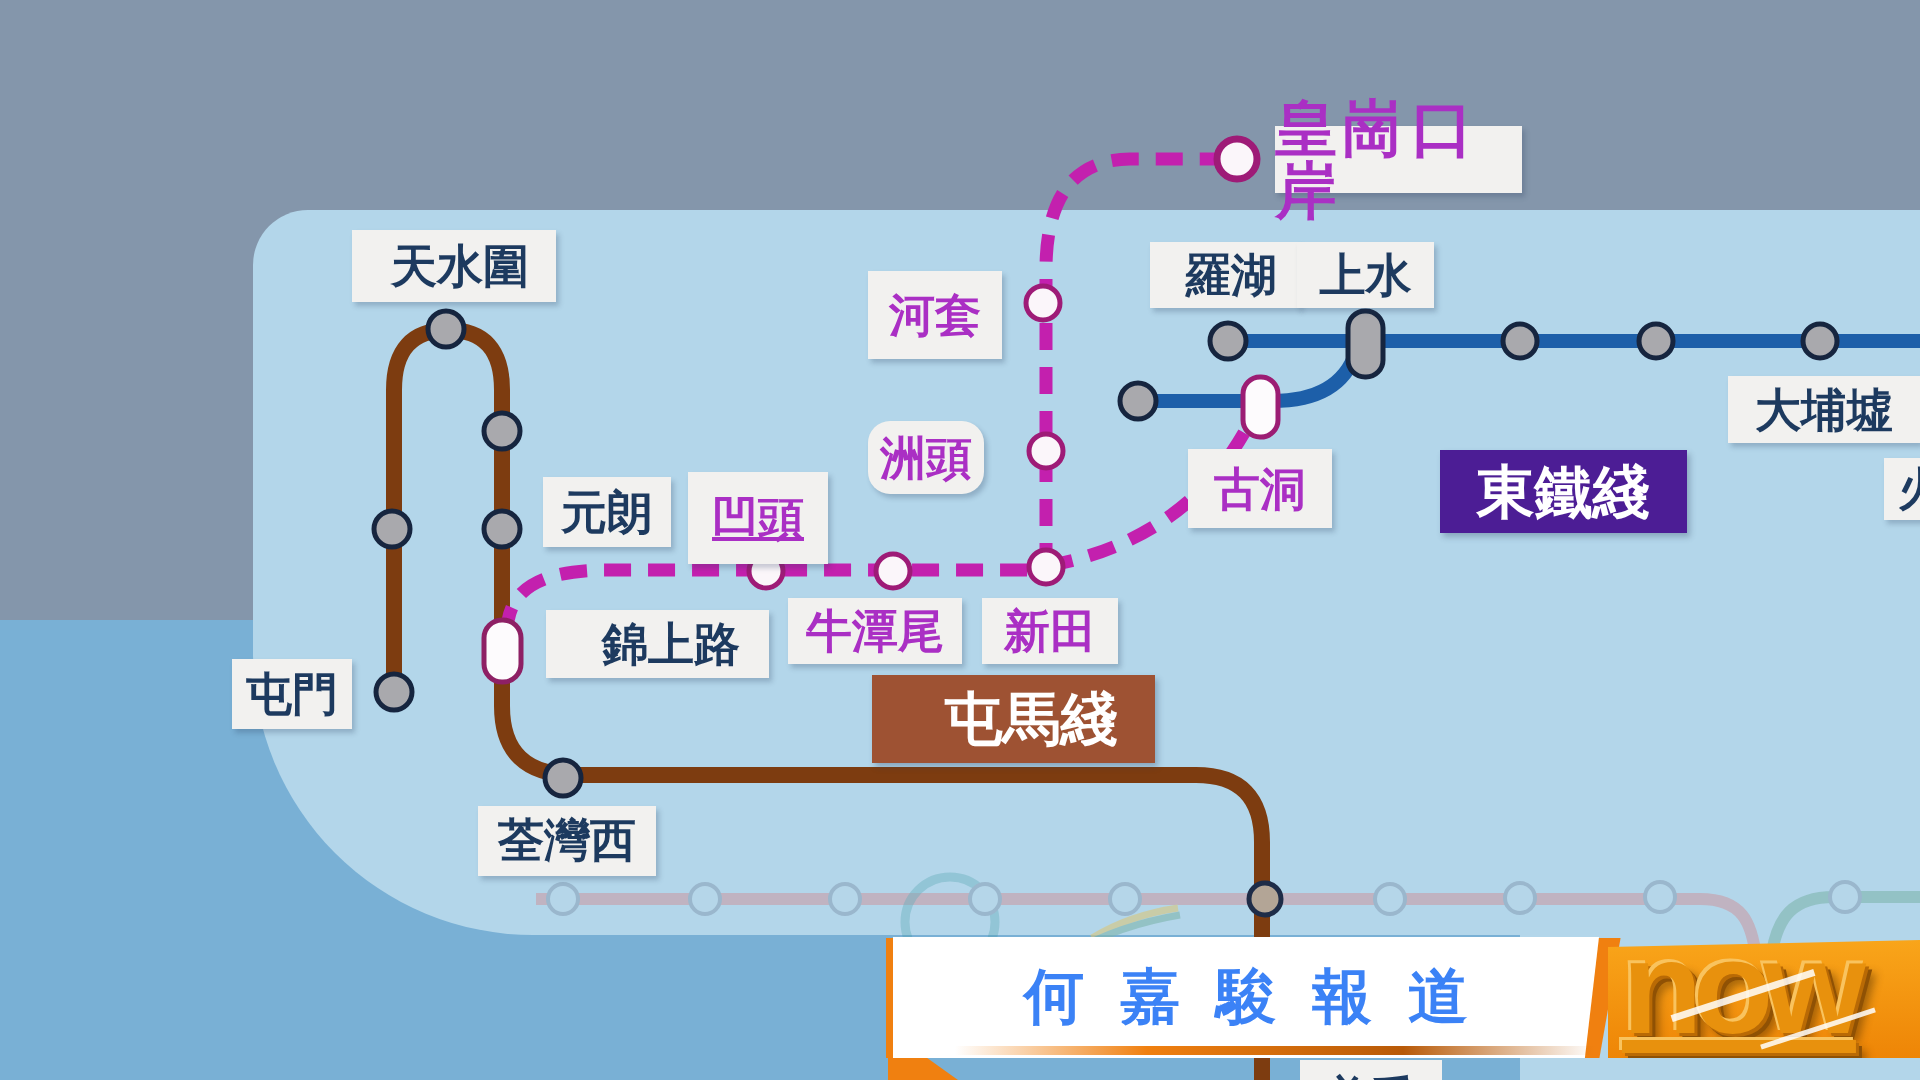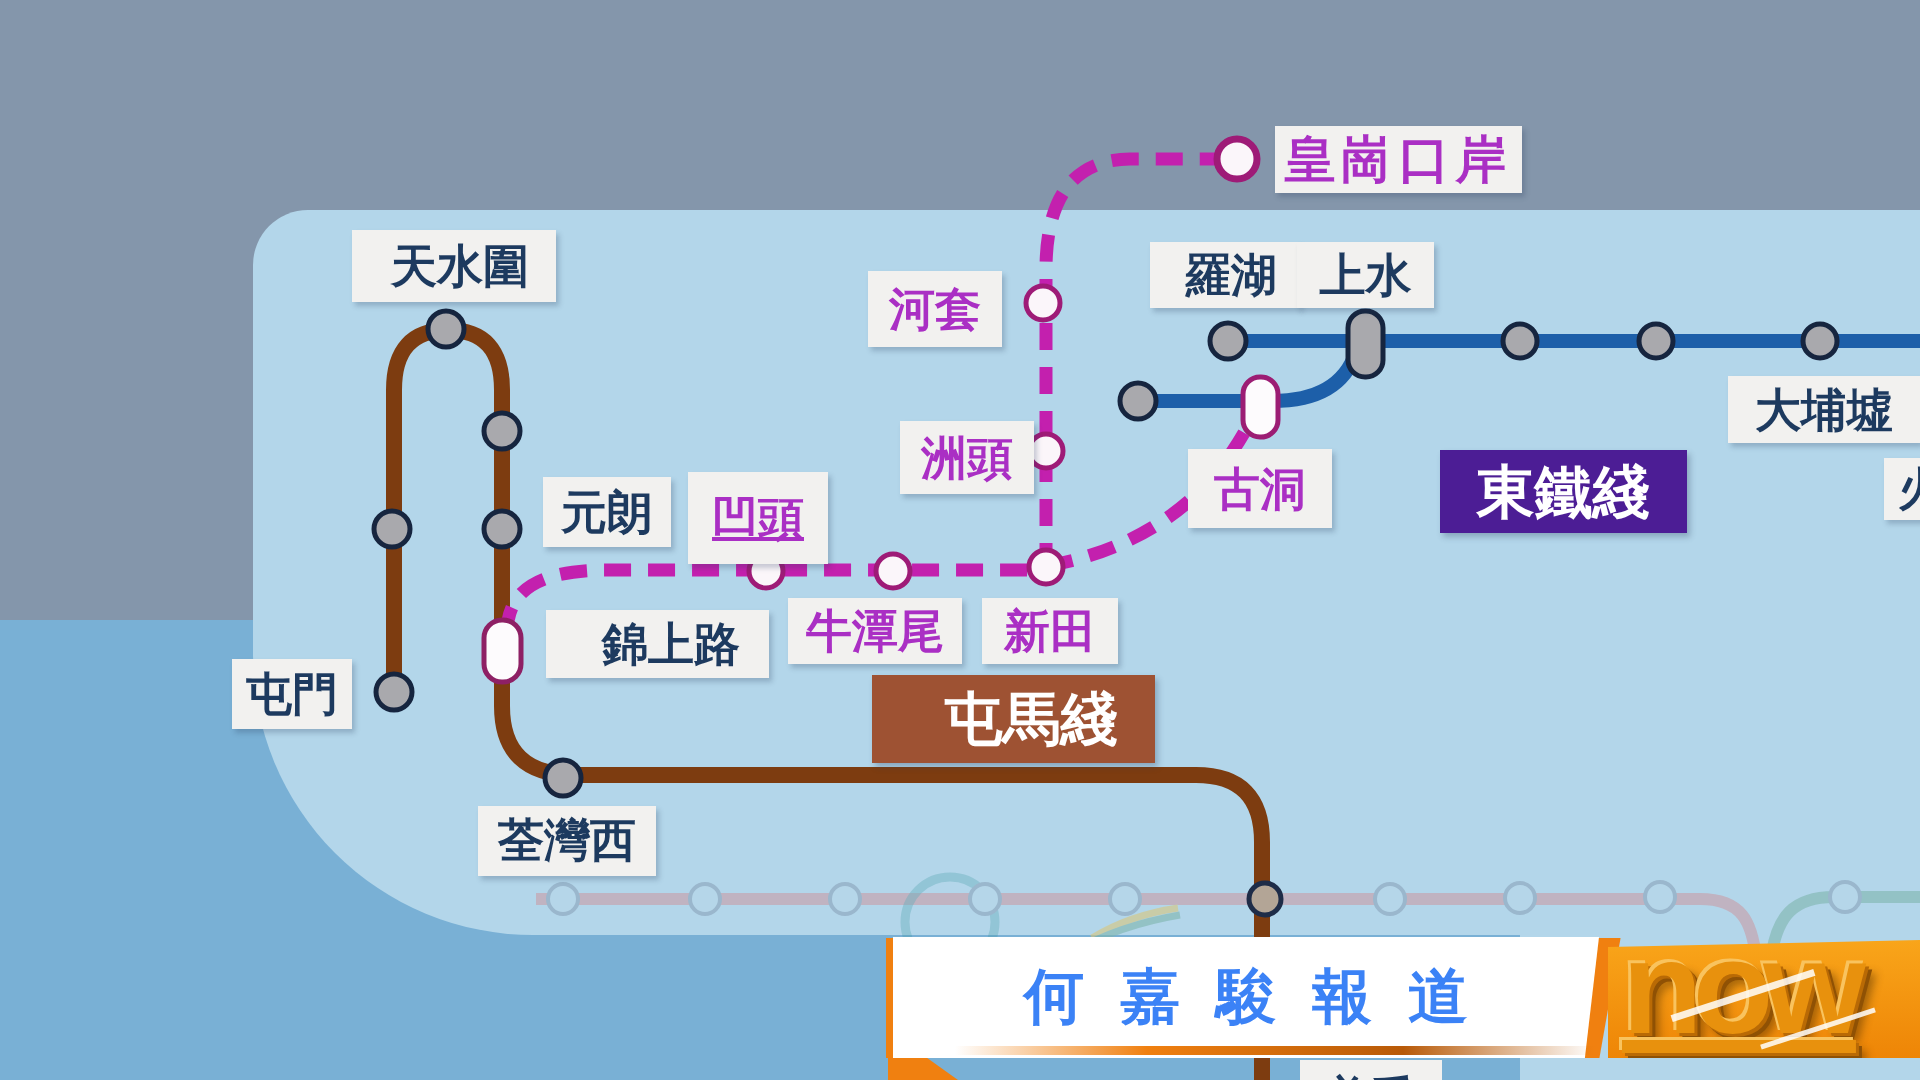--- a/index.html
+++ b/index.html
@@ -120,26 +120,26 @@
 </svg>
 
 <div class="lbl" style="left:352px;top:230px;width:192px;height:72px;padding-left:12px;">天水圍</div>
 <div class="lbl" style="left:232px;top:659px;width:120px;height:70px;">屯門</div>
 <div class="lbl" style="left:543px;top:477px;width:128px;height:70px;">元朗</div>
 <div class="lbl mag" style="left:688px;top:472px;width:140px;height:92px;text-decoration:underline;">凹頭</div>
 <div class="lbl" style="left:546px;top:610px;width:196px;height:68px;padding-left:27px;">錦上路</div>
 <div class="lbl" style="left:478px;top:806px;width:178px;height:70px;font-family:Liberation Serif, serif;">荃灣西</div>
 <div class="lbl mag" style="left:788px;top:598px;width:174px;height:66px;">牛潭尾</div>
 <div class="lbl mag" style="left:982px;top:598px;width:136px;height:66px;">新田</div>
-<div class="lbl mag" style="left:868px;top:271px;width:134px;height:76px;">河套</div>
-<div class="lbl mag" style="left:900px;top:421px;width:134px;height:73px;">洲頭</div>
+<div class="lbl mag" style="left:868px;top:271px;width:134px;height:88px;">河套</div>
+<div class="lbl mag" style="left:868px;top:421px;width:116px;height:73px;border-radius:22px;">洲頭</div>
 <div class="lbl mag" style="left:1188px;top:449px;width:144px;height:79px;">古洞</div>
 <div class="lbl" style="left:1150px;top:242px;width:138px;height:66px;padding-left:12px;">羅湖</div>
 <div class="lbl" style="left:1297px;top:242px;width:137px;height:66px;">上水</div>
-<div class="lbl mag" style="left:1275px;top:126px;width:247px;height:67px;font-size:51px;letter-spacing:6px;">皇崗口岸</div>
+<div class="lbl mag" style="left:1275px;top:126px;width:247px;height:67px;font-size:62px;letter-spacing:6px;">皇崗口岸</div>
 <div class="lbl" style="left:1728px;top:376px;width:192px;height:67px;">大埔墟</div>
 <div class="lbl" style="left:1884px;top:458px;width:70px;height:62px;justify-content:flex-start;padding-left:14px;">火</div>
 <div class="abs" id="covered-label">美孚</div>
 
 <div class="linebox" id="east-rail-box">東鐵綫</div>
 <div class="linebox" id="tuen-ma-box">屯馬綫</div>
 
 <div class="abs" id="banner-orange-right"></div>
 <div class="abs" id="banner-orange-left"></div>
 <div class="abs" id="banner-orange-tri"></div>

